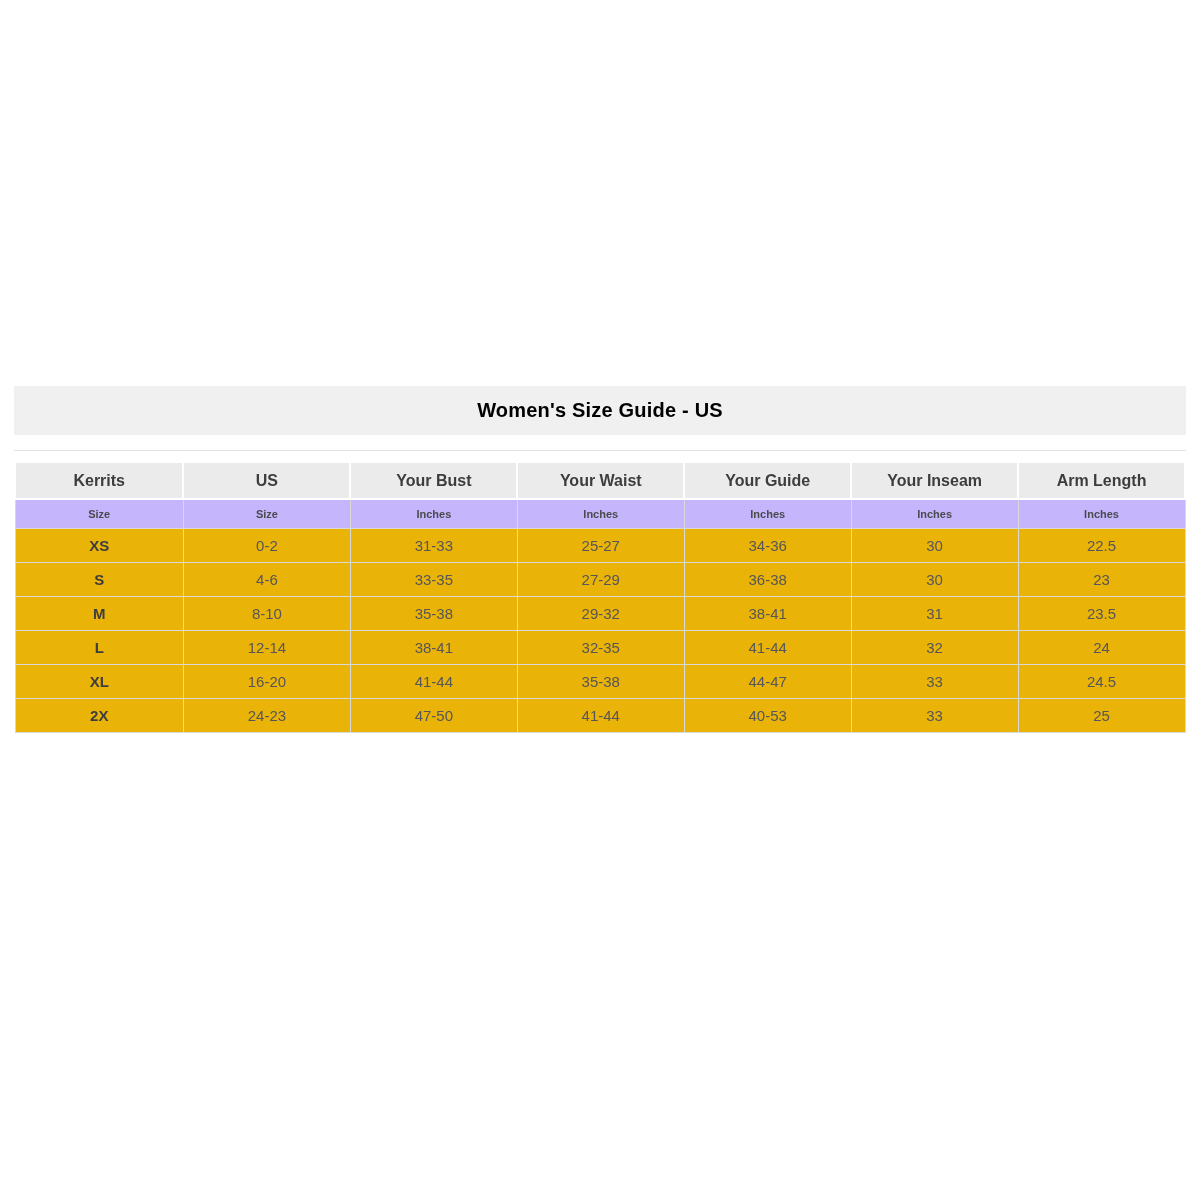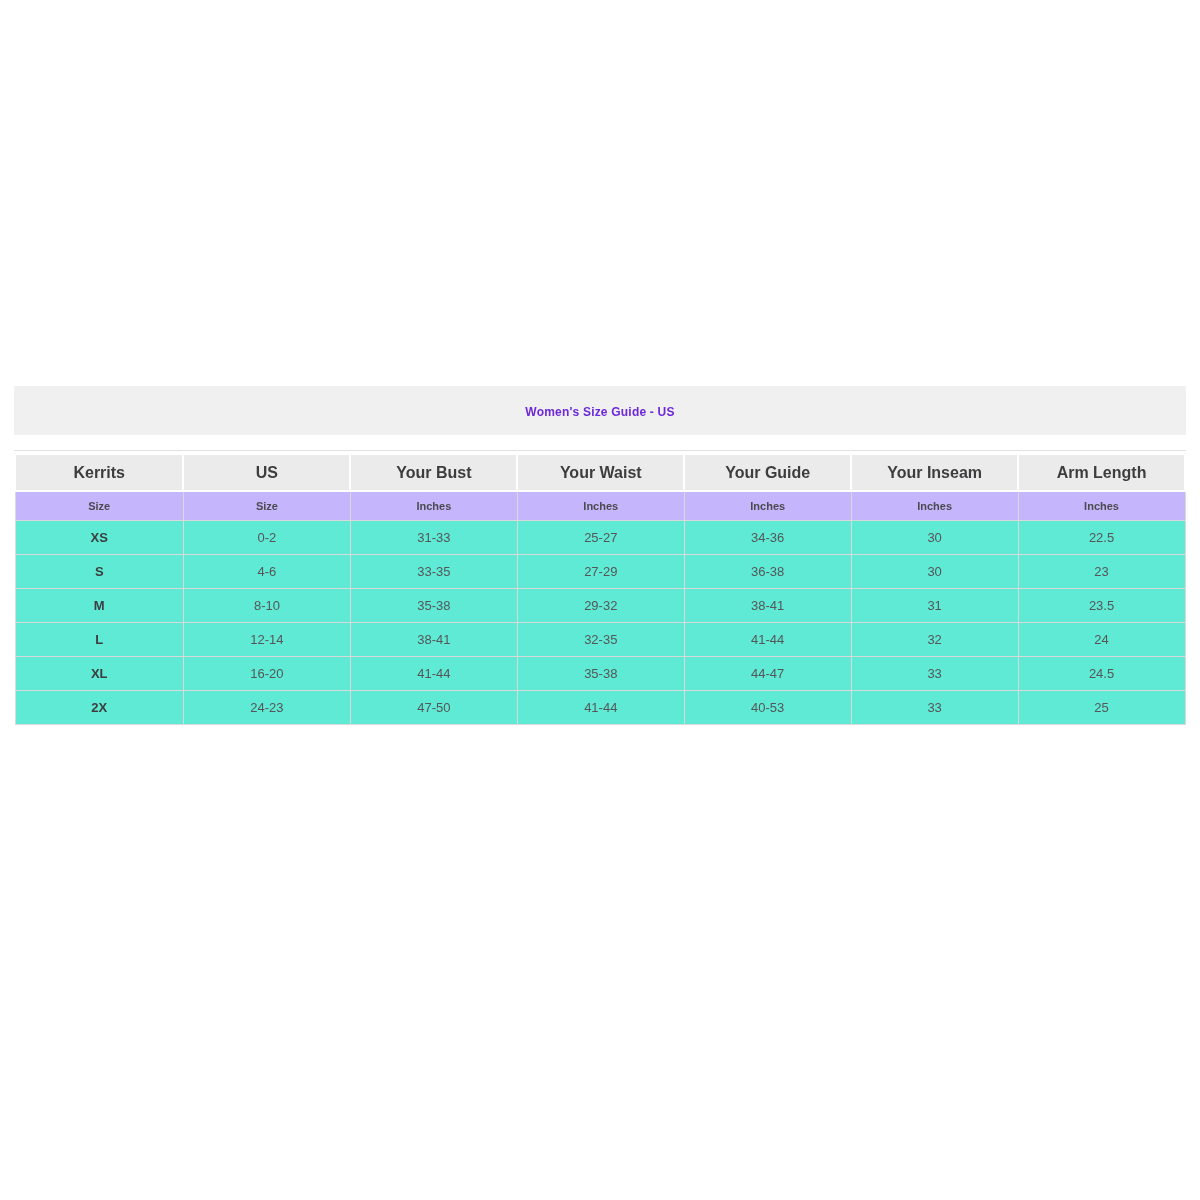--- a/index.html
+++ b/index.html
@@ -21,29 +21,29 @@
     top: 386px;
     width: 1172px;
   }
   .title-bar {
     background: #f0f0f0;
     height: 49px;
     line-height: 49px;
     text-align: center;
   }
   .title-bar .title-text {
-    font-size: 12px;
+    font-size: 20px;
     font-weight: bold;
-    color: #6d28d9;
+    color: #000000;
     letter-spacing: 0.2px;
   }
   .table-wrap {
     margin-top: 15px;
     border-top: 1px solid #e2e2e2;
-    padding-top: 2px;
+    padding-top: 10px;
   }
   table.size-table {
     width: 100%;
     border-collapse: collapse;
     table-layout: fixed;
   }
   table.size-table th, table.size-table td {
     text-align: center;
     vertical-align: middle;
     padding: 0;
@@ -59,23 +59,23 @@
   table.size-table th.unit-header {
     border: 1px solid #d9d9d9;
     background: #c4b5fd;
     height: 28px;
     font-size: 11px;
     font-weight: bold;
     color: #4b4b4d;
   }
   table.size-table td {
     border: 1px solid #d9d9d9;
-    background: #5eead4;
+    background: #eab308;
     height: 33px;
-    font-size: 13px;
+    font-size: 15px;
     color: #565658;
     text-align: center;
   }
   table.size-table td.size-cell {
     font-weight: bold;
     color: #3d3d3f;
   }
   table.size-table col.first { width: 14.4%; }
 </style>
 </head>

